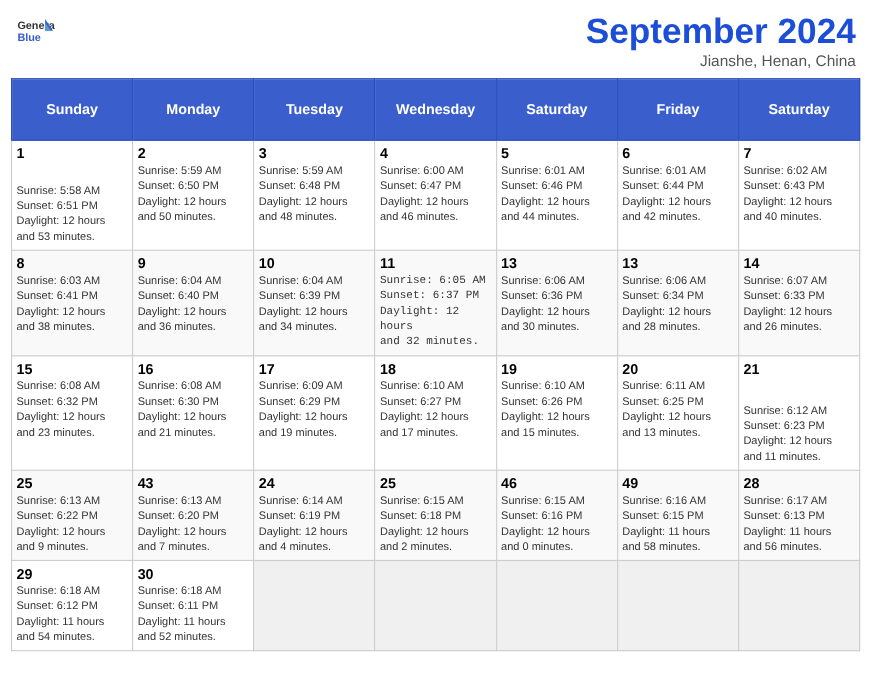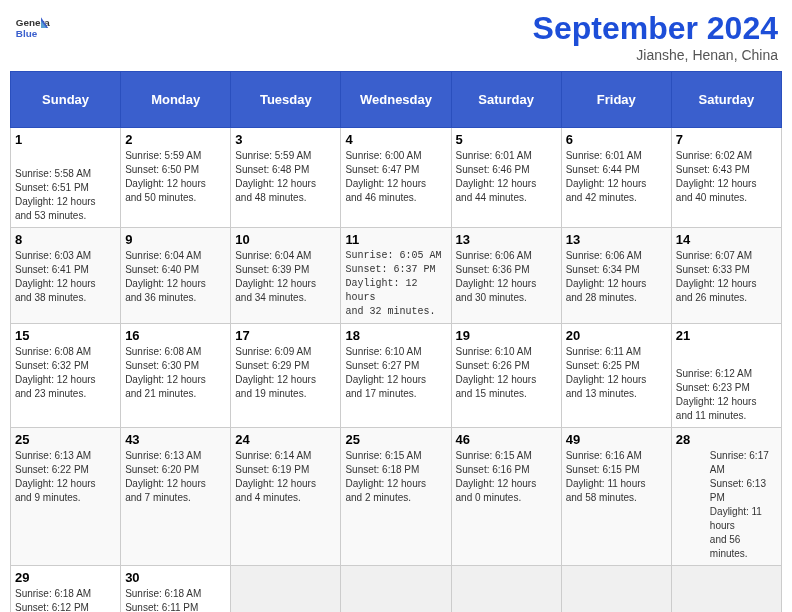--- a/index.html
+++ b/index.html
@@ -300,21 +300,21 @@
         </td>
         <td>
           <span class="day-num">49</span>
           <div class="day-info" style="white-space: pre-line;">Sunrise: 6:16 AM
 Sunset: 6:15 PM
 Daylight: 11 hours
 and 58 minutes.</div>
         </td>
         <td>
           <span class="day-num">28</span>
-          <div class="day-info" style="white-space: pre-line; margin-left: 34px;">Sunrise: 6:17 AM
+          <div class="day-info" style="white-space: pre-line;">Sunrise: 6:17 AM
 Sunset: 6:13 PM
 Daylight: 11 hours
 and 56 minutes.</div>
         </td>
       </tr>
       <tr>
         <td>
           <span class="day-num">29</span>
           <div class="day-info" style="white-space: pre-line;">Sunrise: 6:18 AM
 Sunset: 6:12 PM

